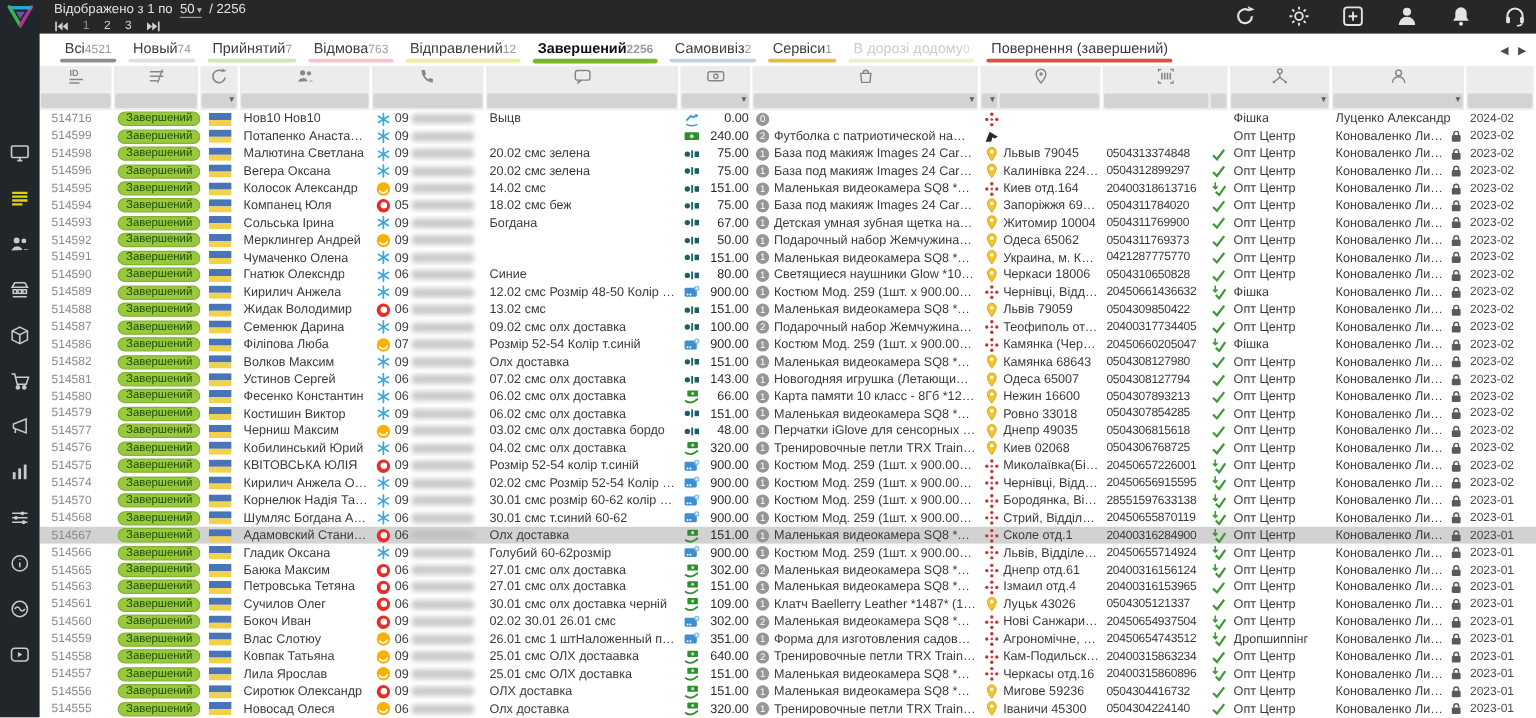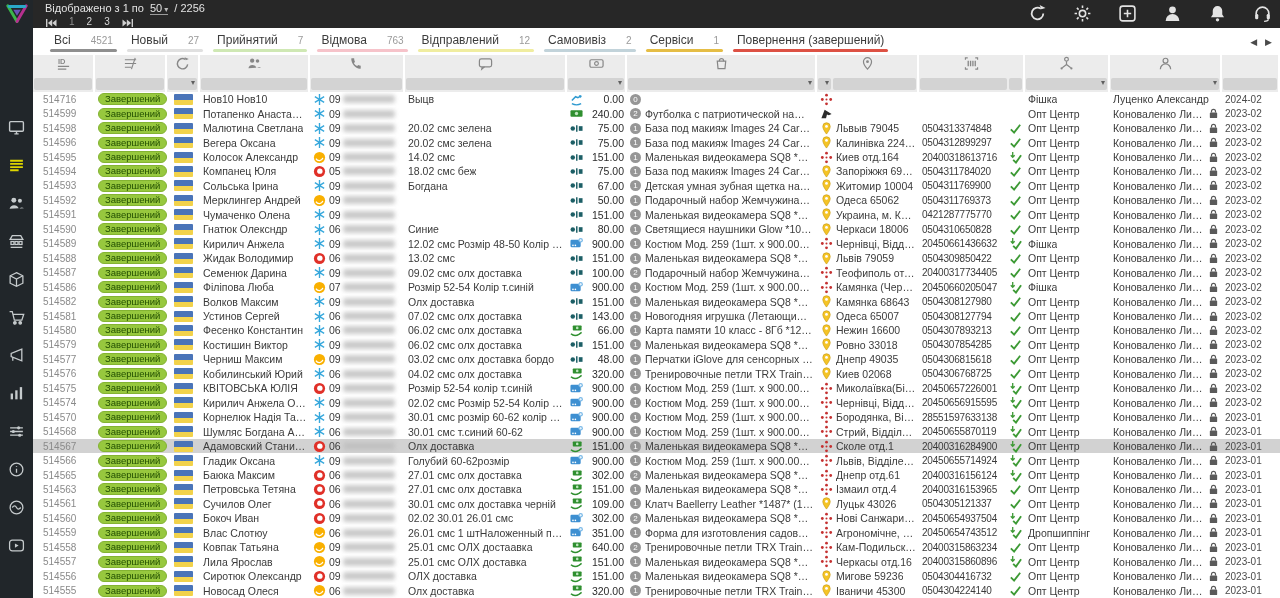--- a/index.html
+++ b/index.html
@@ -22,21 +22,21 @@
   .sidebar{position:absolute;left:0;top:0;width:33px;height:598px;background:#21262a;z-index:4}
   .logo{width:26px;height:24px;margin:2px 0 0 4px}
   .logo svg{width:26px;height:24px}
   .sbi{width:33px;height:38px;display:flex;align-items:center;justify-content:center;cursor:pointer}
   .sbi svg{width:17px;height:17px}
   .sbicons{position:absolute;top:108px;left:0}
   
   .tabsbar{position:absolute;left:33px;top:28px;right:0;height:27px;background:#fff;white-space:nowrap;overflow:hidden;z-index:2}
   .tabs{display:inline-flex;padding-left:12px}
   .tab{position:relative;padding:5px 9px 8px 9px;font-size:12px;color:#3c3c3c;cursor:pointer;flex:none}
-  .tab .tcnt{font-size:10px;color:#9a9a9a;margin-left:20px}
+  .tab .tcnt{font-size:10px;color:#9a9a9a;margin-left:0}
   .tab .tund{position:absolute;left:5px;right:5px;bottom:3px;height:3px;border-radius:2px}
   .tab.active{font-weight:bold;color:#101010}
   .tab.active .tund{height:4px;bottom:2px}
   .tab.disabled{color:#ccc}
   .tab.disabled .tcnt{color:#d9d9d9}
   .tabnav{position:absolute;right:2px;top:0;height:27px;background:#fff;display:flex;align-items:center;gap:8px;padding:0 6px;z-index:3}
   .tabnav span{font-size:9px;color:#4a4a4a;cursor:pointer}
   
   .thead{position:absolute;left:33px;top:55px;right:0;height:21px;background:#ececec;display:flex}
   .hc{height:21px;display:flex;align-items:center;justify-content:center;border-right:2px solid #fff;box-sizing:border-box;flex:none;cursor:pointer}
@@ -213,26 +213,28 @@
           <rect x="1.5" y="3" width="13" height="10" rx="2.5"></rect>
           <path d="M6.5 6l3.5 2-3.5 2z" fill="#c6cbcd" stroke="none"></path>
         </svg>
       </div>
     </div>
 </div>
 
 <div class="tabsbar">
   <div class="tabs" id="tabs">
       <div class="tab "><span class="tlbl">Всі</span><span class="tcnt">4521</span><i class="tund" style="background:#8f8f8f"></i></div>
-      <div class="tab "><span class="tlbl">Новый</span><span class="tcnt">27</span><i class="tund" style="background:#e0e0e0"></i></div>
+      <div class="tab "><span class="tlbl">Новый</span><span class="tcnt">74</span><i class="tund" style="background:#e0e0e0"></i></div>
       <div class="tab "><span class="tlbl">Прийнятий</span><span class="tcnt">7</span><i class="tund" style="background:#cfe8b4"></i></div>
       <div class="tab "><span class="tlbl">Відмова</span><span class="tcnt">763</span><i class="tund" style="background:#f6c3ca"></i></div>
       <div class="tab "><span class="tlbl">Відправлений</span><span class="tcnt">12</span><i class="tund" style="background:#f0eda0"></i></div>
+      <div class="tab active"><span class="tlbl">Завершений</span><span class="tcnt">2256</span><i class="tund" style="background:#76b82a"></i></div>
       <div class="tab "><span class="tlbl">Самовивіз</span><span class="tcnt">2</span><i class="tund" style="background:#c2d3da"></i></div>
       <div class="tab "><span class="tlbl">Сервіси</span><span class="tcnt">1</span><i class="tund" style="background:#e5bd45"></i></div>
+      <div class="tab  disabled"><span class="tlbl">В дорозі додому</span><span class="tcnt">0</span><i class="tund" style="background:#efedcf"></i></div>
       <div class="tab "><span class="tlbl">Повернення (завершений)</span><i class="tund" style="background:#dd5144"></i></div>
     </div>
   <div class="tabnav">
     <span>◀</span>
     <span>▶</span>
   </div>
 </div>
 
 <div class="thead" id="thead">
     <div class="hc" style="width:62px">

